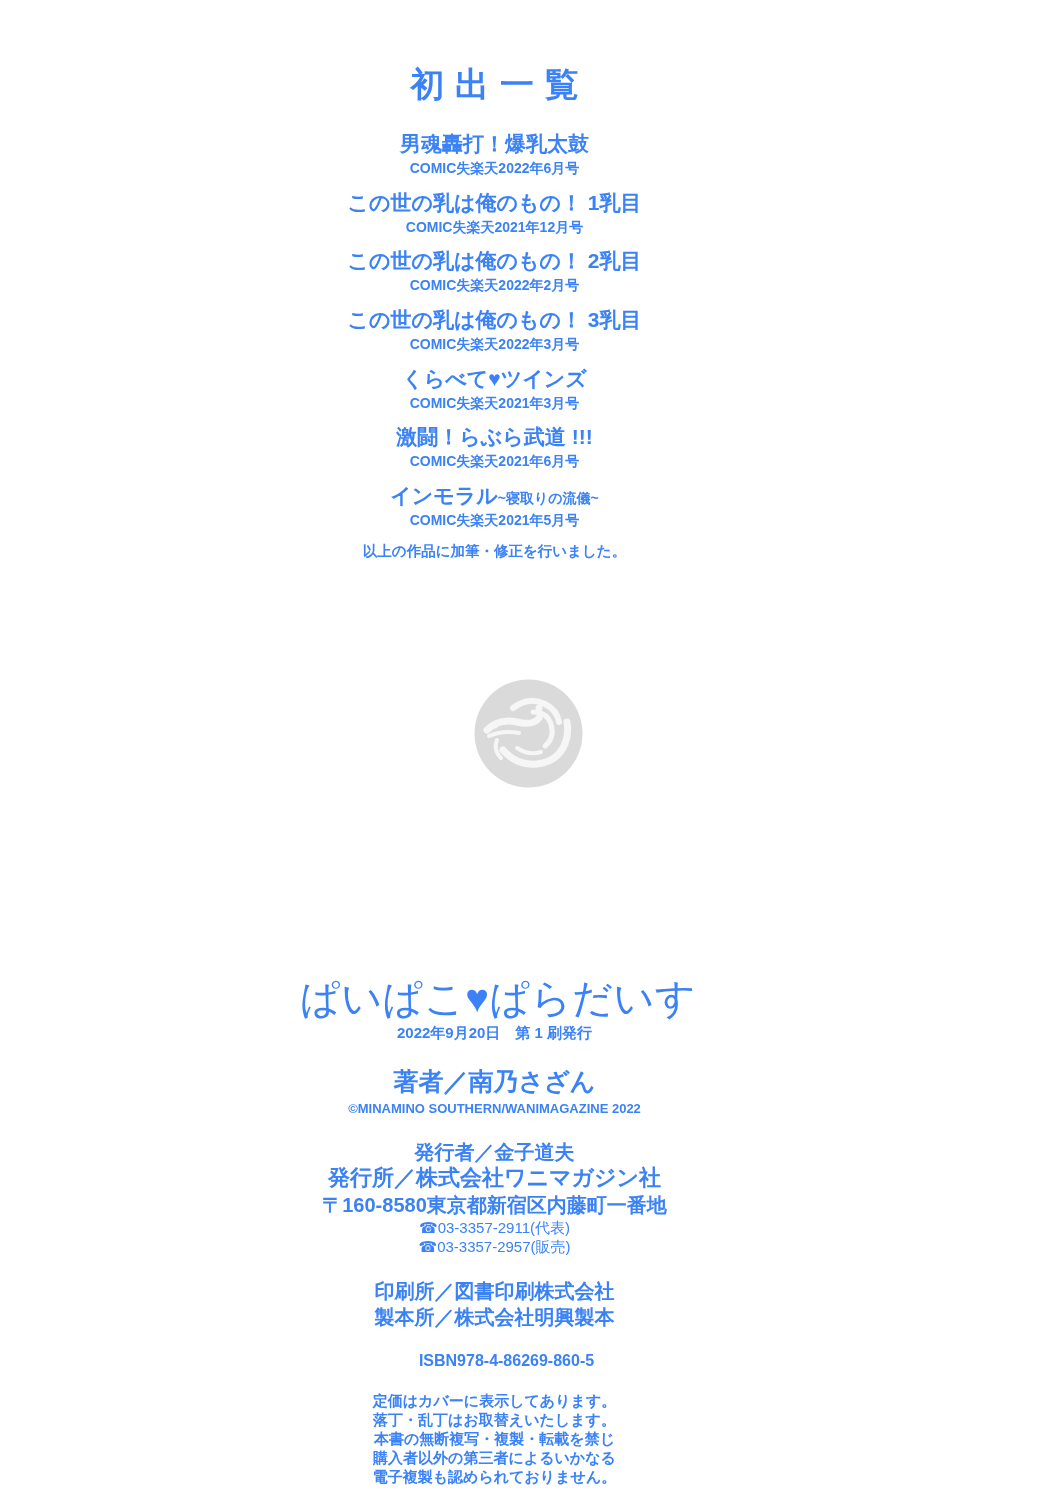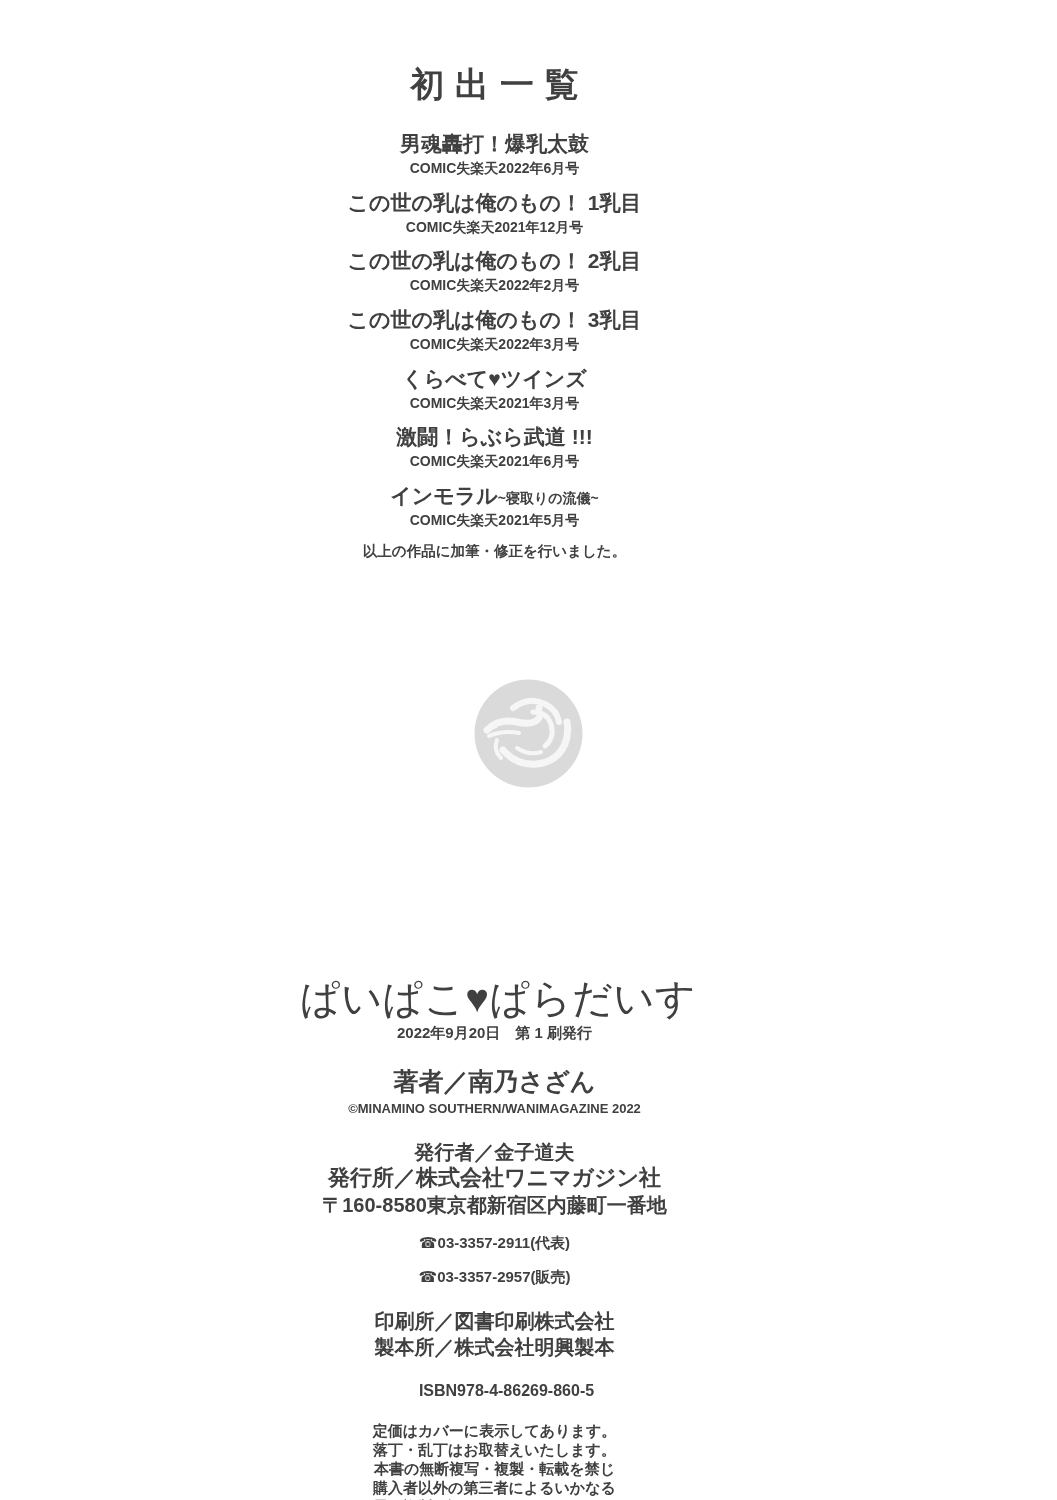--- a/index.html
+++ b/index.html
@@ -1,20 +1,20 @@
 <!DOCTYPE html>
 <html lang="ja"><head>
 <meta charset="utf-8">
 <style>
   html,body{margin:0;padding:0;background:#fff;}
   .page{
     position:relative;
     width:989px;height:1500px;
     background:#ffffff;
-    color:#404040;
+    color:#3b82f6;
     font-family:"Liberation Sans","DejaVu Sans",sans-serif;
     overflow:hidden;
   }
   
   .shoshutsu{
     position:absolute;top:62px;left:0;width:100%;
     text-align:center;
   }
   .shoshutsu-heading{
     font-size:34px;font-weight:700;letter-spacing:0.32em;
@@ -43,21 +43,21 @@
     text-align:center;
   }
   .imprint{font-size:15px;font-weight:700;letter-spacing:0.01em;margin:0;}
   .book-title{font-size:40px;font-weight:400;letter-spacing:0.01em;margin:1px 0 0 7px;line-height:1.05;}
   .edition-line{font-size:15px;font-weight:700;margin:5px 0 0 0;}
   .author-line{font-size:25px;font-weight:700;margin:25px 0 0 0;line-height:1.1;}
   .copyright-line{font-size:13px;font-weight:700;margin:5px 0 0 0;}
   .publisher-person{font-size:20px;font-weight:700;margin:25px 0 0 0;line-height:1.15;}
   .publisher-company{font-size:22px;font-weight:700;margin:1px 0 0 0;line-height:1.15;}
   .address-line{font-size:20px;font-weight:700;margin:2px 0 0 0;line-height:1.3;}
-  .tel-line{font-size:15px;font-weight:700;margin:15px;line-height:1.3;}
+  .tel-line{font-size:15px;font-weight:400;margin:0;line-height:1.3;}
   .printer-line{font-size:20px;font-weight:700;margin:22px 0 0 0;line-height:1.2;}
   .binder-line{font-size:20px;font-weight:700;margin:2px 0 0 0;line-height:1.2;}
   .isbn-line{font-size:16px;font-weight:700;margin:23px 0 0 0;padding-left:24px;}
   .notices{margin:21px 0 0 0;}
   .notice-line{font-size:15px;font-weight:700;line-height:19px;margin:0;}
 </style>
 </head>
 <body>
 
 <div class="page">

